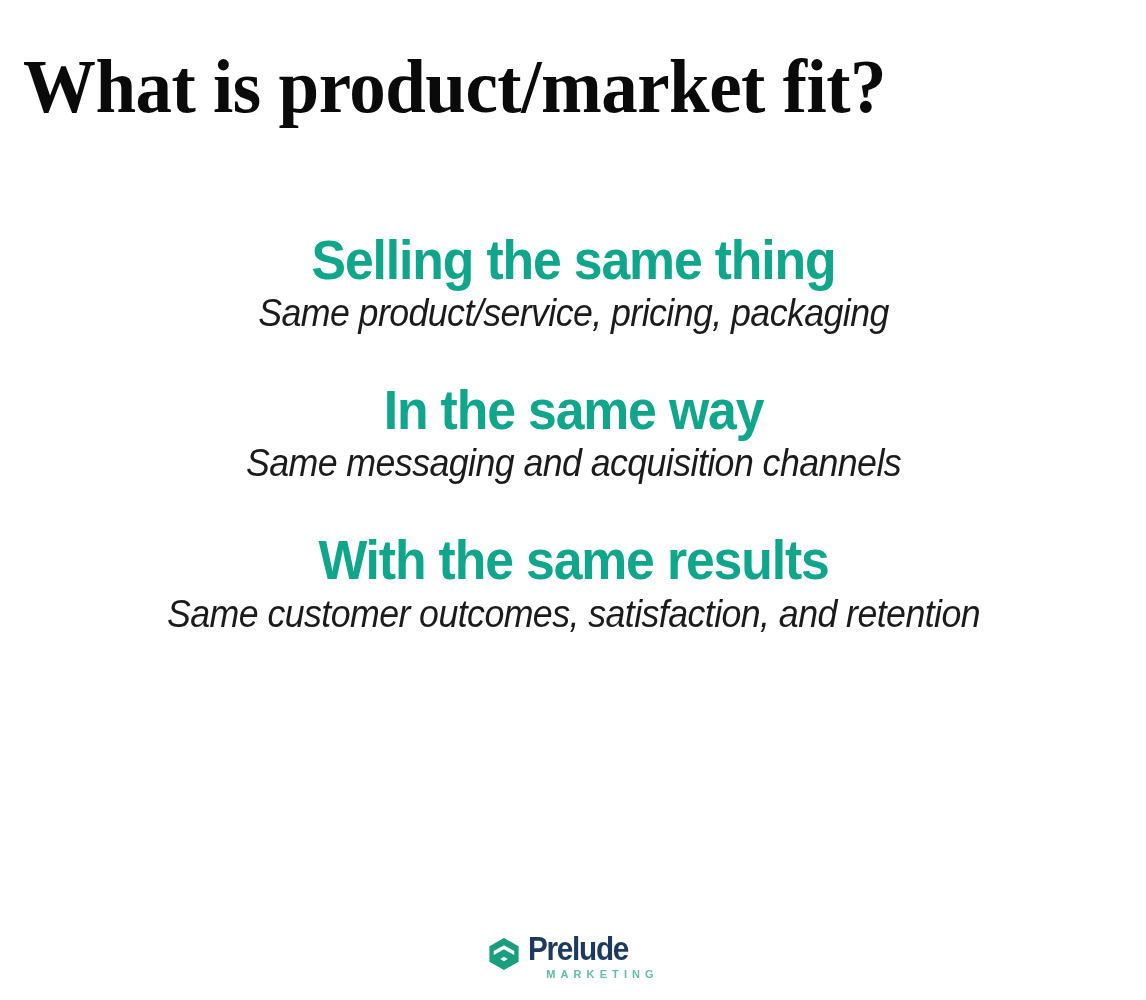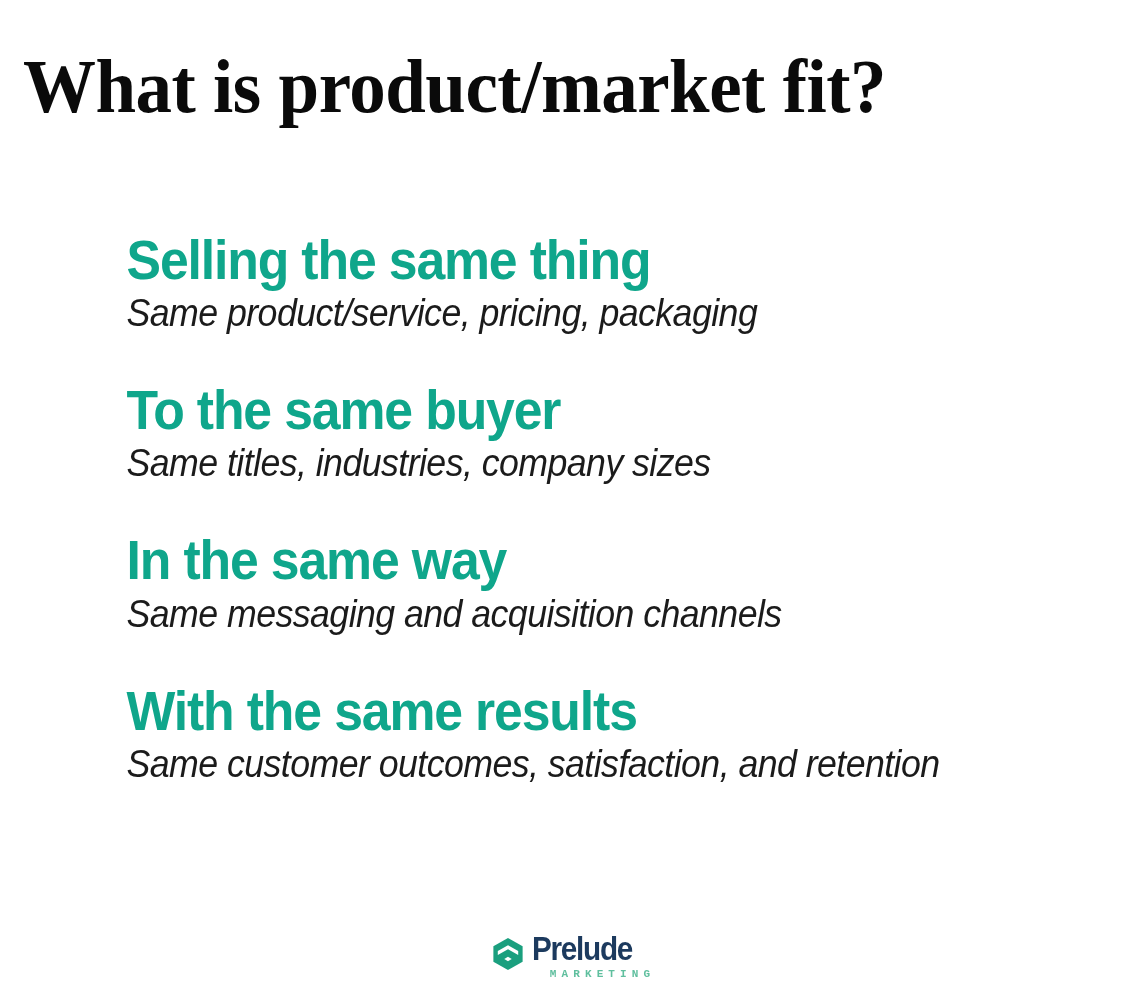--- a/index.html
+++ b/index.html
@@ -48,21 +48,21 @@
     position: absolute;
     top: 232px;
     left: 0;
     width: 1146px;
     display: flex;
     flex-direction: column;
     align-items: center;
   }
   .section {
     width: 951px;
-    text-align: left;
+    text-align: center;
     margin-bottom: 48px;
   }
   .section:last-child {
     margin-bottom: 1px;
   }
   .section-heading {
     font-family: "Liberation Sans", sans-serif;
     font-weight: 700;
     font-size: 55px;
     line-height: 1.04;
@@ -115,21 +115,21 @@
     font-weight: 700;
     font-size: 33px;
     line-height: 1.0;
     color: #1c3a5e;
     letter-spacing: -1.4px;
     transform: scaleX(0.9);
     transform-origin: left center;
     margin: 0;
   }
   #logo-tagline {
-    font-family: Liberation Mono, monospace;
+    font-family: Liberation Sans, sans-serif;
     font-weight: 600;
     font-size: 11px;
     line-height: 1.0;
     color: #5fbf9e;
     letter-spacing: 5.1px;
     text-align: right;
     margin: 4px 0 0 16px;
     padding-left: 2px;
   }
 </style>
@@ -142,24 +142,20 @@
     <h1 id="page-title">What is product/market fit?</h1>
   </div>
 
   <div id="sections">
 
     <div class="section">
       <div class="section-heading">Selling the same thing</div>
       <div class="section-sub">Same product/service, pricing, packaging</div>
     </div>
 
-    <div class="section">
-      <div class="section-heading">To the same buyer</div>
-      <div class="section-sub">Same titles, industries, company sizes</div>
-    </div>
 
     <div class="section">
       <div class="section-heading">In the same way</div>
       <div class="section-sub">Same messaging and acquisition channels</div>
     </div>
 
     <div class="section">
       <div class="section-heading">With the same results</div>
       <div class="section-sub">Same customer outcomes, satisfaction, and retention</div>
     </div>

